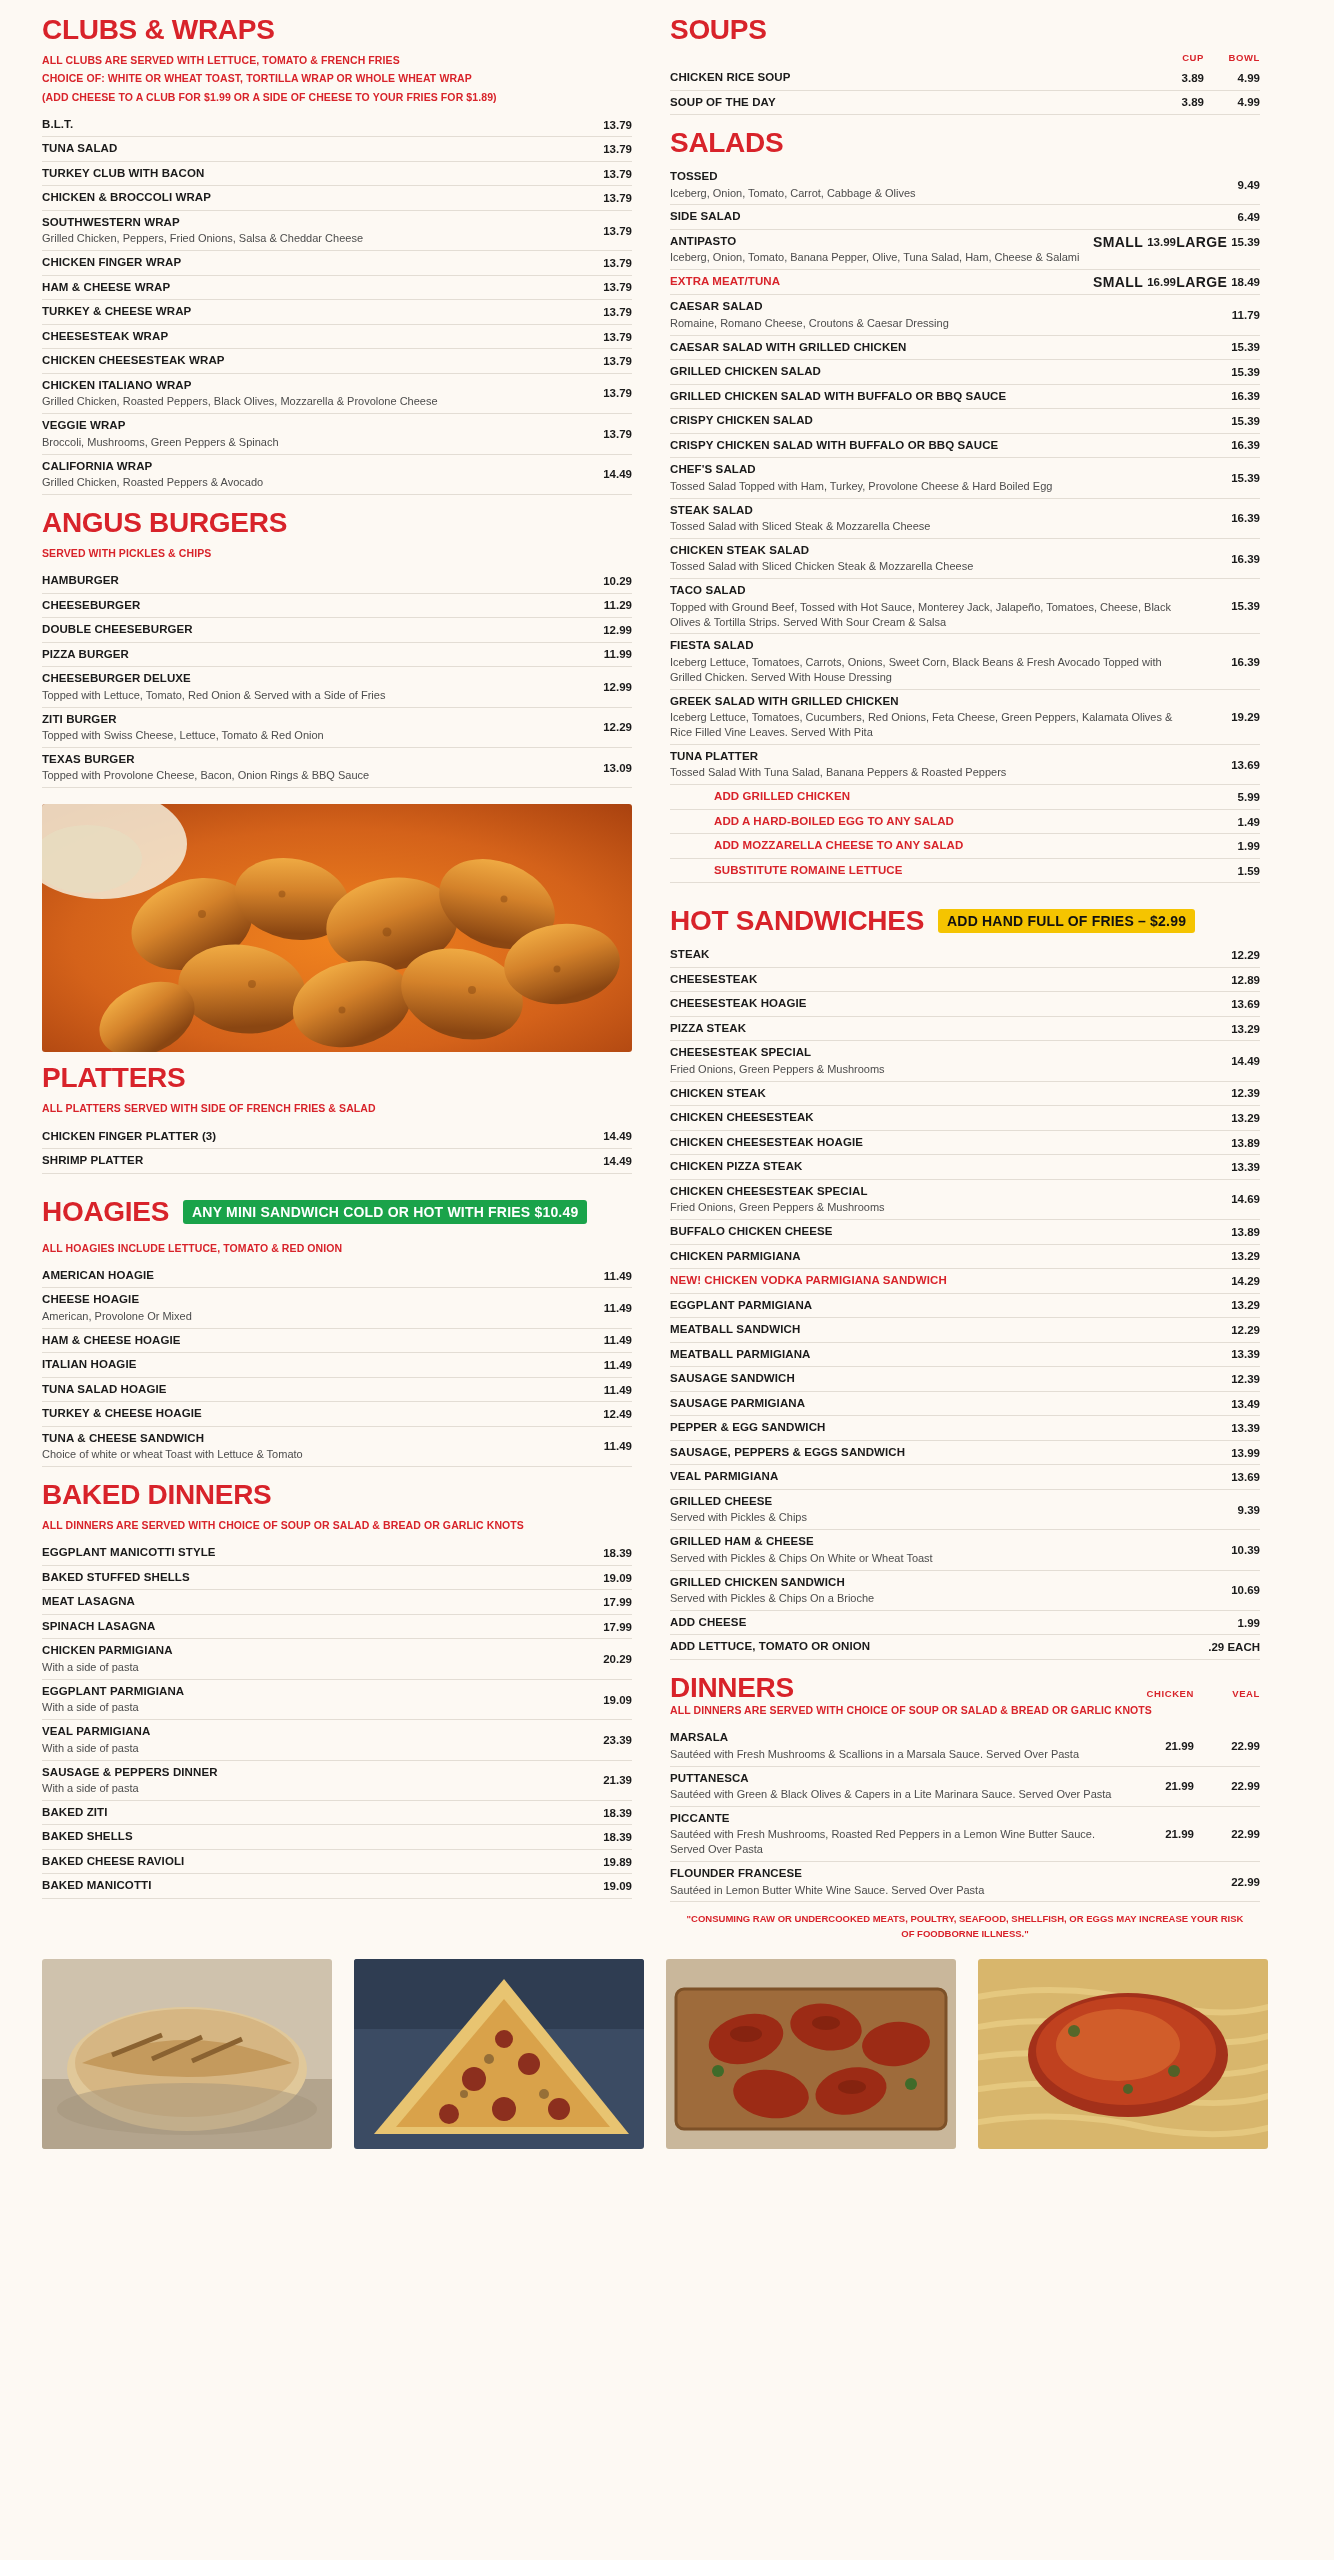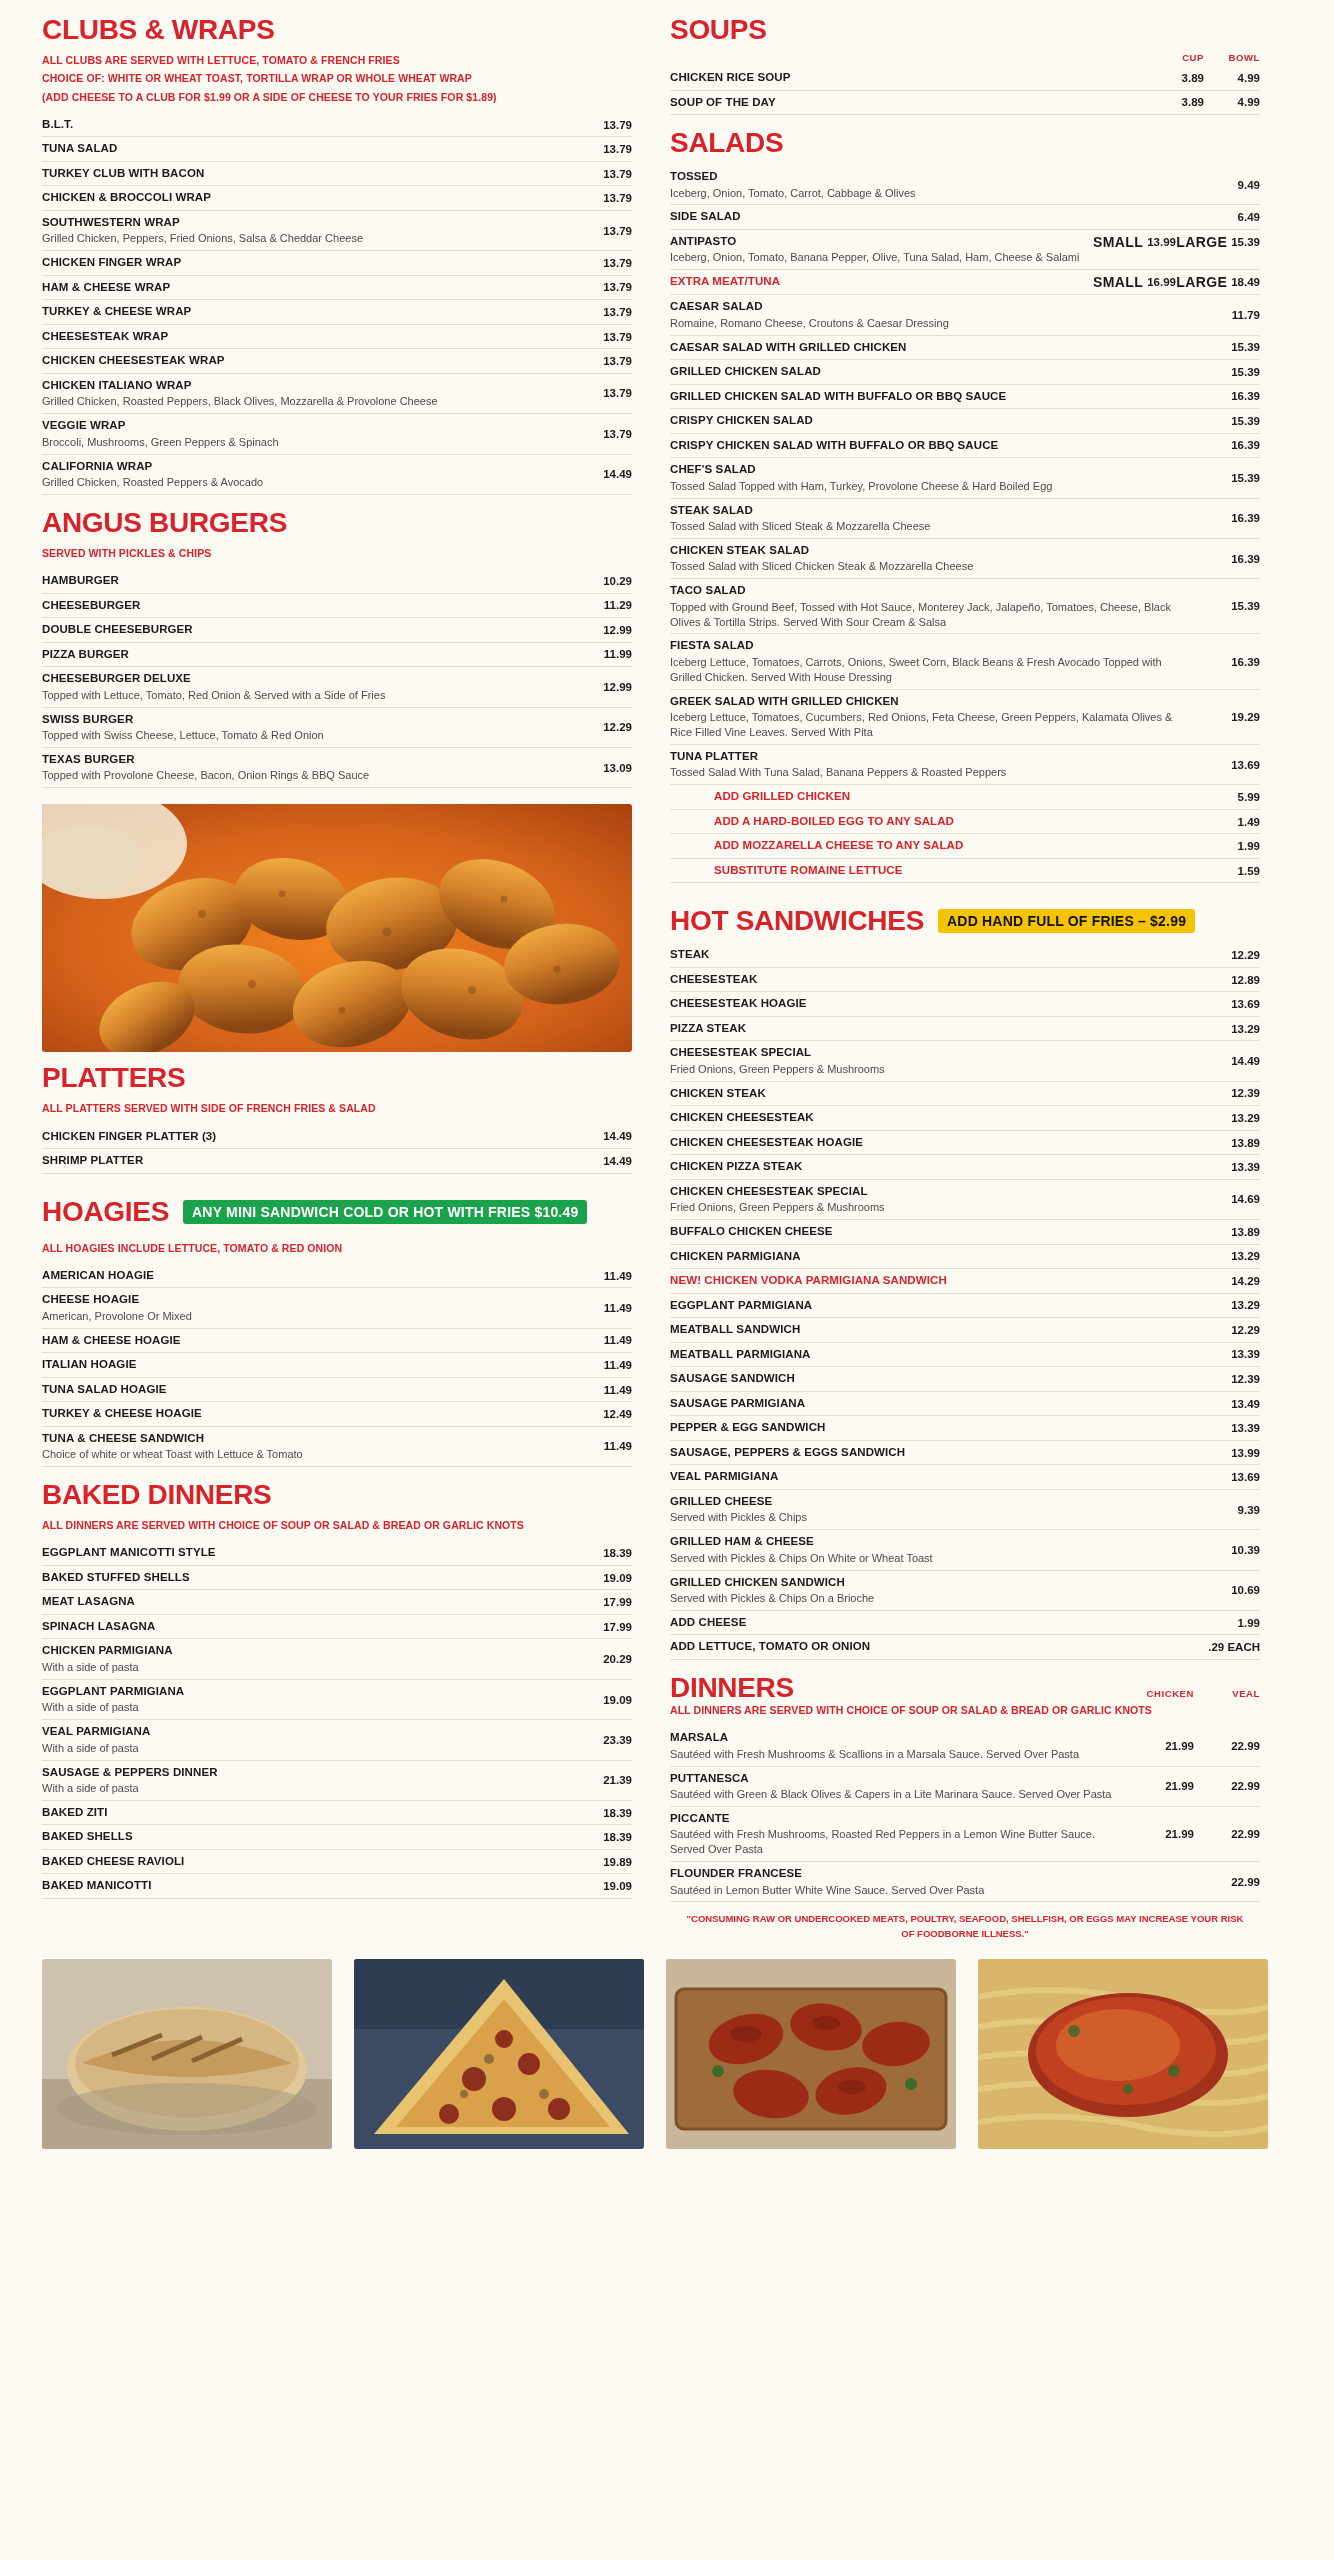--- a/index.html
+++ b/index.html
@@ -239,21 +239,21 @@
         </div>
       <div class="item">
           <div class="txt">
             <div class="name">CHEESEBURGER DELUXE</div>
             <div class="desc">Topped with Lettuce, Tomato, Red Onion &amp; Served with a Side of Fries</div>
           </div>
           <div class="price">12.99</div>
         </div>
       <div class="item">
           <div class="txt">
-            <div class="name">SWISS BURGER</div>
+            <div class="name">ZITI BURGER</div>
             <div class="desc">Topped with Swiss Cheese, Lettuce, Tomato &amp; Red Onion</div>
           </div>
           <div class="price">12.29</div>
         </div>
       <div class="item">
           <div class="txt">
             <div class="name">TEXAS BURGER</div>
             <div class="desc">Topped with Provolone Cheese, Bacon, Onion Rings &amp; BBQ Sauce</div>
           </div>
           <div class="price">13.09</div>

